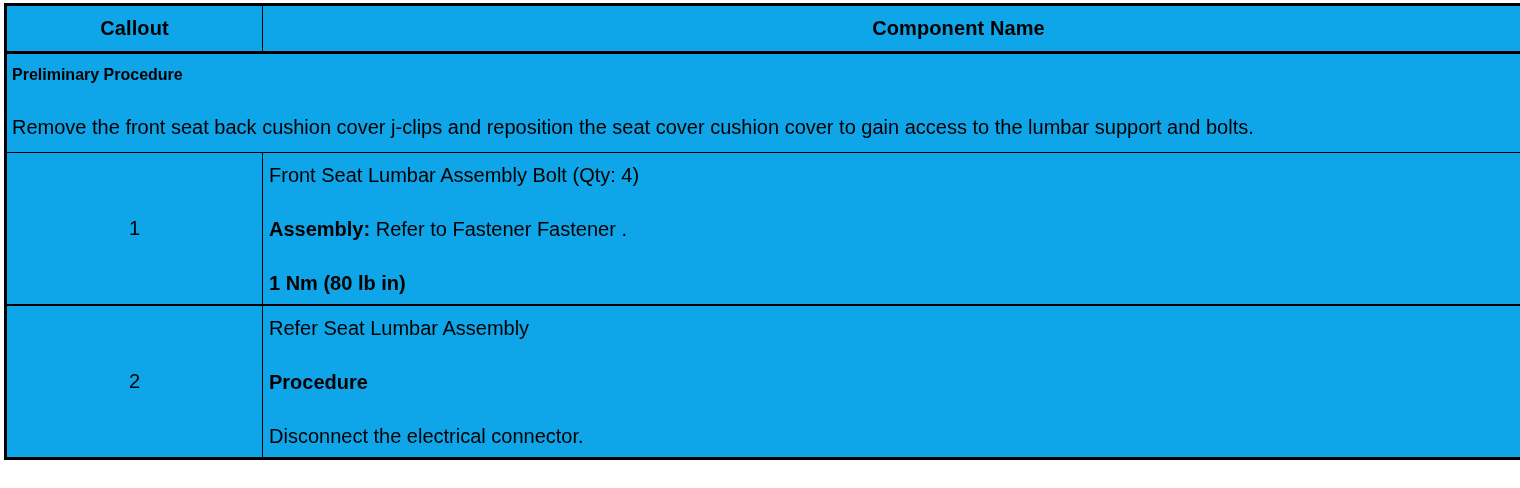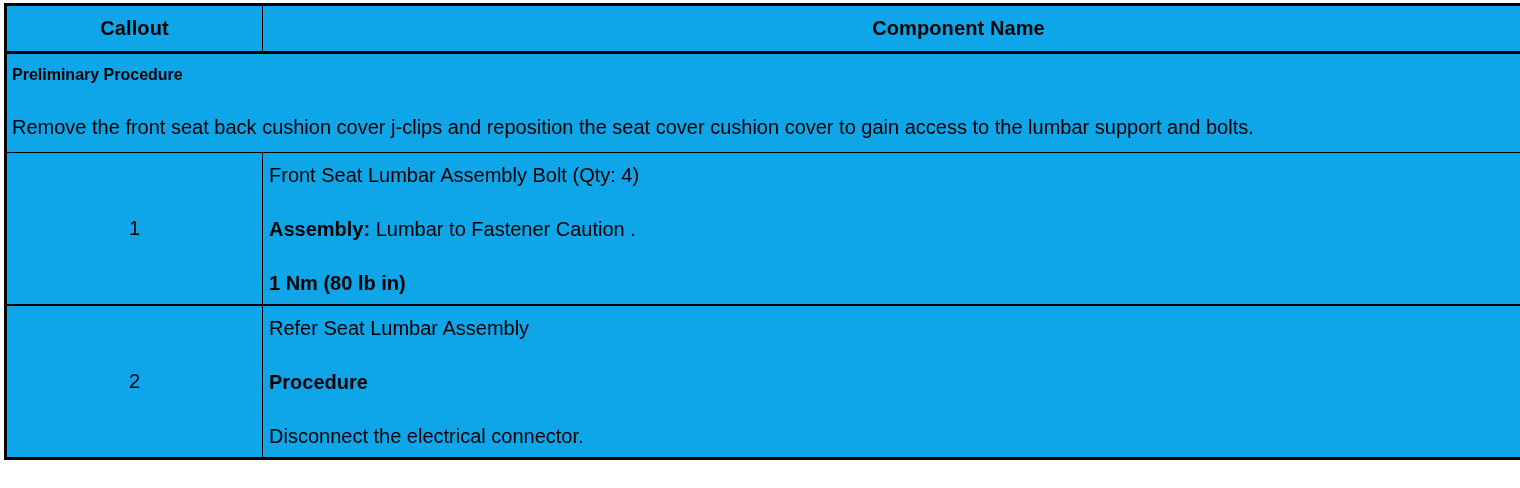--- a/index.html
+++ b/index.html
@@ -149,21 +149,21 @@
         <td colspan="2">
           <p class="prelim-heading">Preliminary Procedure</p>
           <p class="prelim-body">Remove the front seat back cushion cover j-clips and reposition the seat cover cushion cover to gain access to the lumbar support and bolts.</p>
         </td>
       </tr>
 
       <tr class="item-row row-1">
         <td class="cell-callout">1</td>
         <td class="cell-component">
           <p class="line">Front Seat Lumbar Assembly Bolt (Qty: 4)</p>
-          <p class="line"><span class="lead">Assembly:</span><span> Lumbar to Fastener Caution .</span></p>
+          <p class="line"><span class="lead">Assembly:</span><span> Refer to Fastener Fastener .</span></p>
           <p class="line bold">1 Nm (80 lb in)</p>
         </td>
       </tr>
 
       <tr class="item-row row-2">
         <td class="cell-callout">2</td>
         <td class="cell-component">
           <p class="line">Refer Seat Lumbar Assembly</p>
           <p class="line bold">Procedure</p>
           <p class="line">Disconnect the electrical connector.</p>

